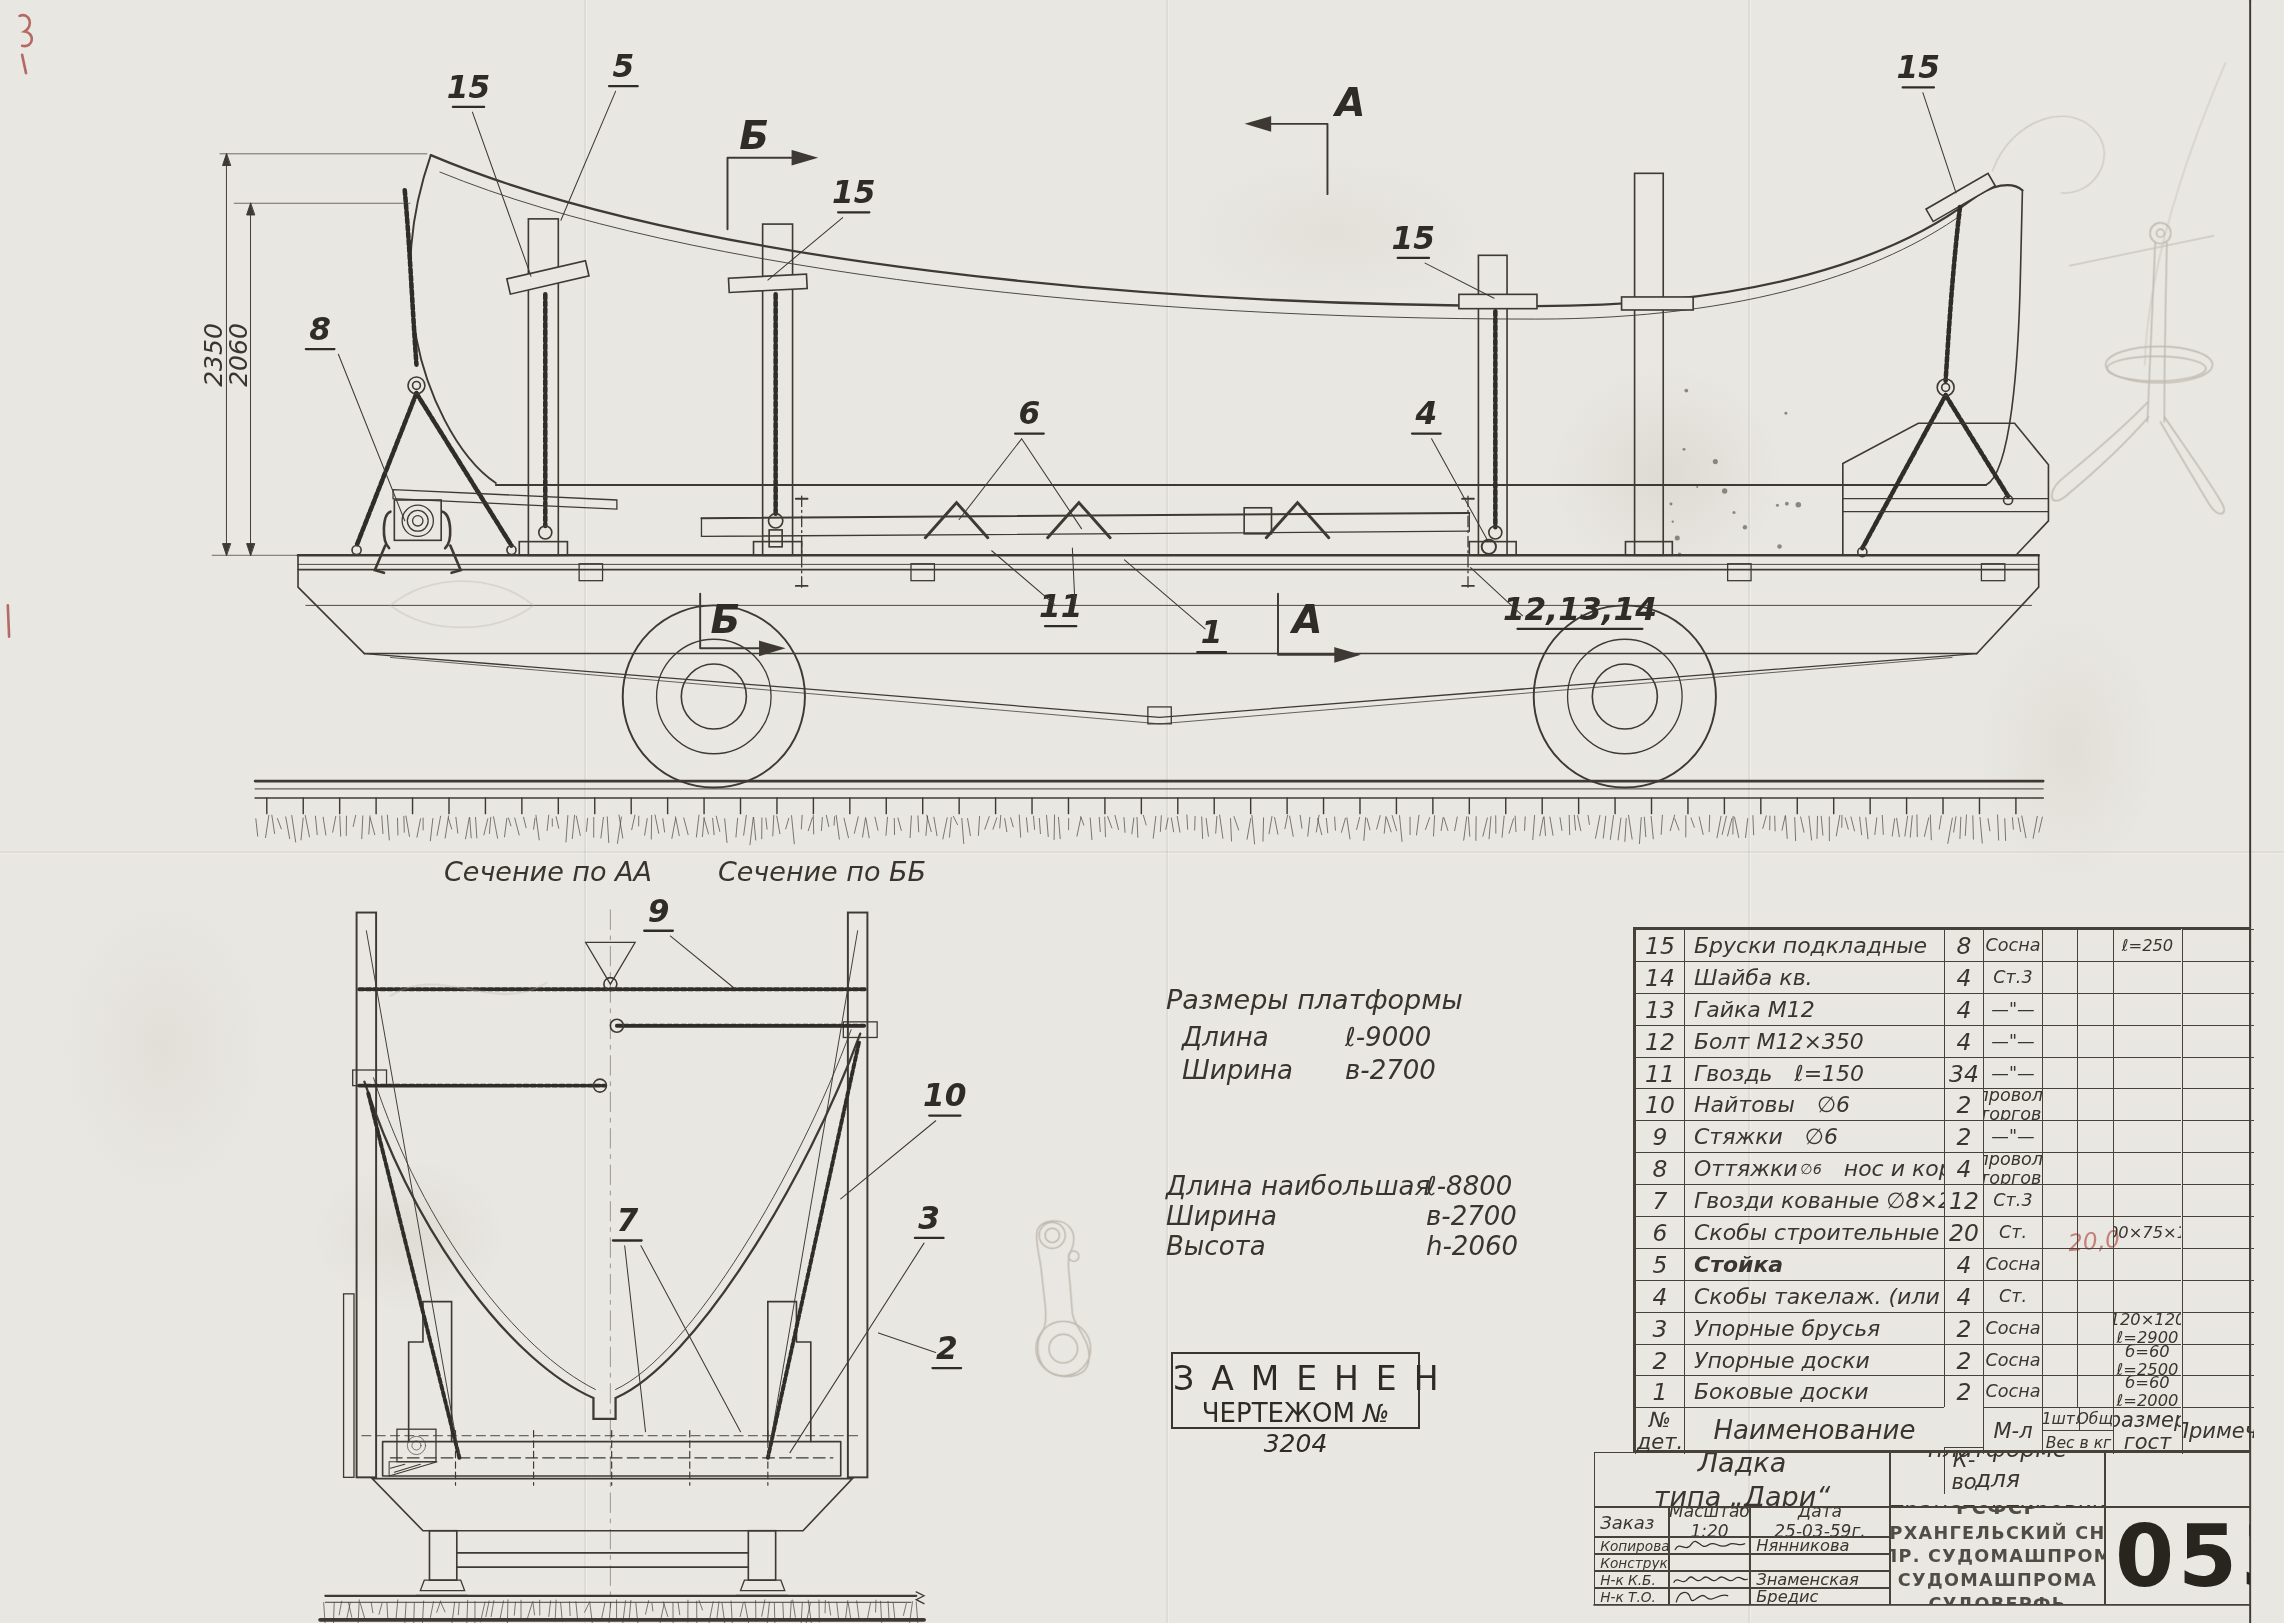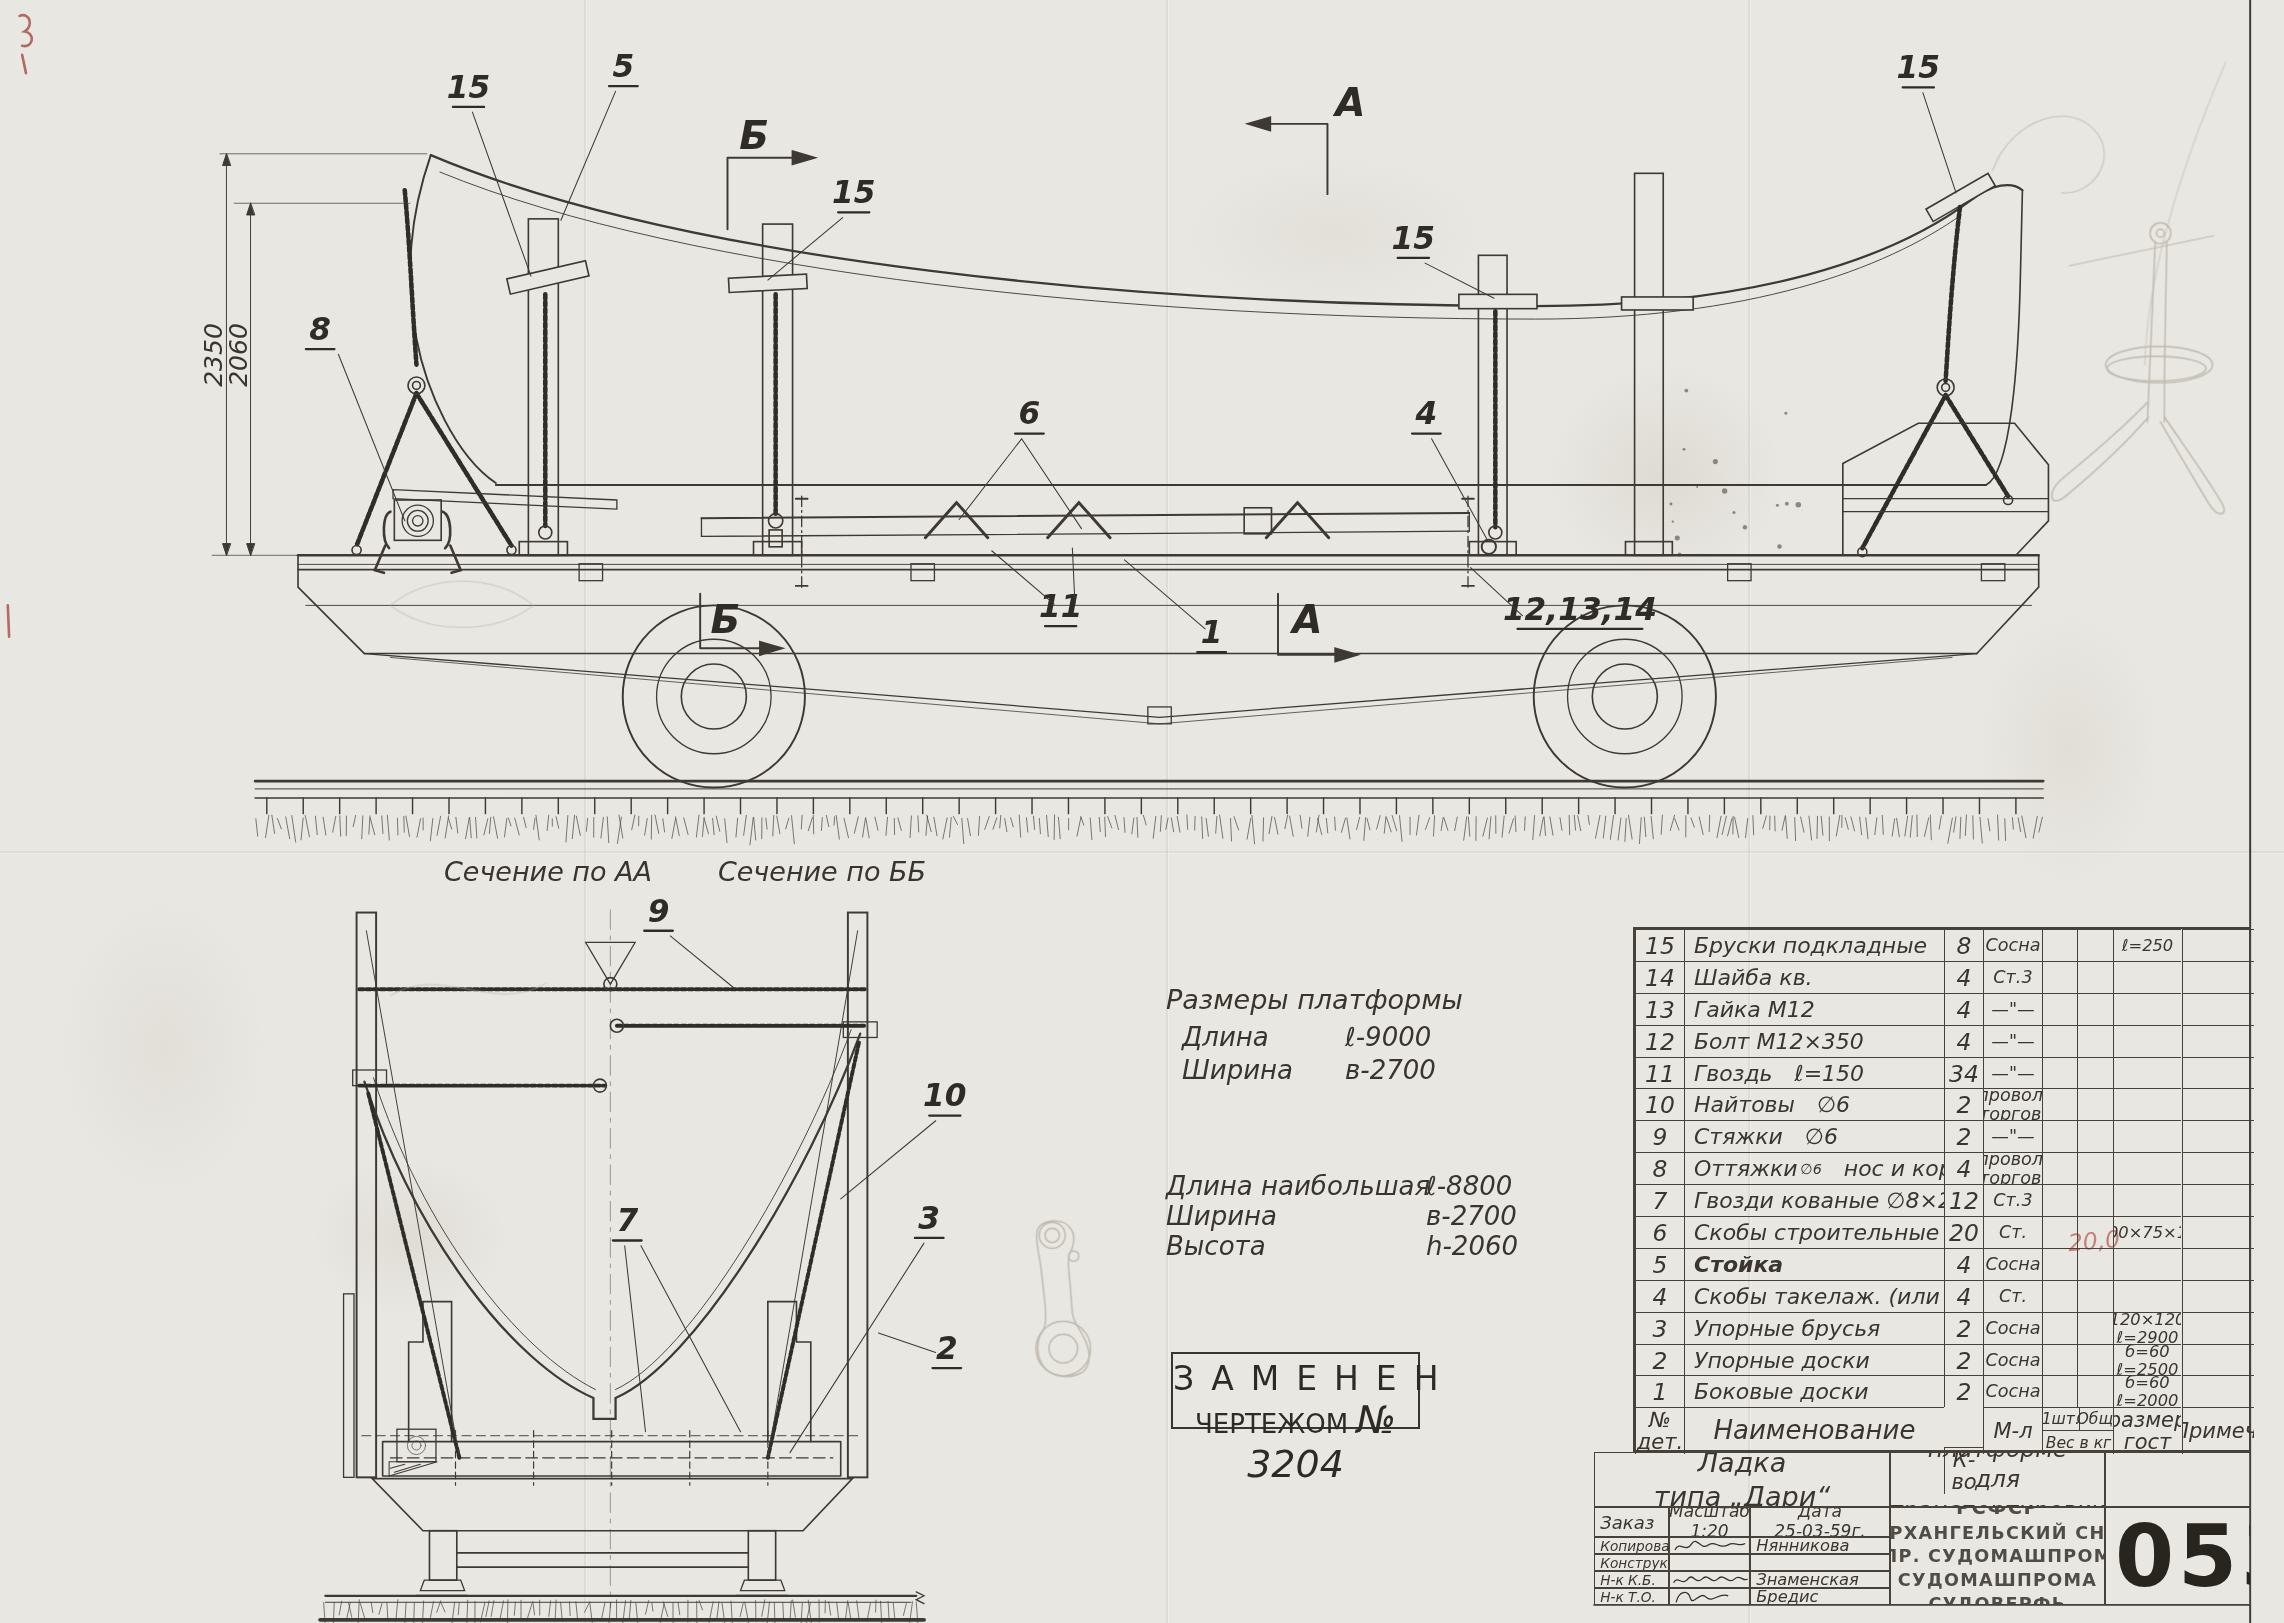--- a/index.html
+++ b/index.html
@@ -11,21 +11,21 @@
   .ctr{transform:translate(-50%,-50%);}
   .note-title{font-size:27px;white-space:nowrap;margin-left:16px;}
   .note-row{display:flex;font-size:26px;white-space:nowrap;}
   .note-row .lab{display:inline-block;}
   .note-row .val{display:inline-block;}
   .dimlabel{font-size:25px;font-style:italic;white-space:nowrap;
             transform:translate(-50%,-50%) rotate(-90deg);}
   .stampbox{border:2.6px solid #39352e;text-align:center;background:rgba(233,231,226,.6);}
   .stampbox .l1{font-size:33px;letter-spacing:17px;margin-top:5.2px;color:#2e2b25;}
   .stampbox .l2{font-size:26px;color:#2e2b25;}
-  .stampbox .l2 .num{font-style:italic;font-size:38px;}
+  .stampbox .l2 .num{font-style:italic;font-size:25px;}
   .rednote{color:rgba(170,62,50,.6);font-style:italic;font-size:23.4px;transform:rotate(-5deg);}
   
   #parts{position:absolute;left:1633px;top:927px;width:618px;height:525px;
          border:2px solid #46423a;box-sizing:border-box;}
   #parts .cell{position:absolute;box-sizing:border-box;border-left:1.3px solid #46423a;border-top:1.3px solid #46423a;
                display:flex;align-items:center;overflow:hidden;}
   #parts .no{justify-content:center;font-size:23.4px;font-style:italic;}
   #parts .nm{padding-left:9px;font-size:22px;font-style:italic;white-space:nowrap;}
   #parts .qt{justify-content:center;font-size:23.4px;font-style:italic;}
   #parts .mt{justify-content:center;font-size:17.6px;font-style:italic;text-align:center;white-space:pre-line;line-height:1.05;}

